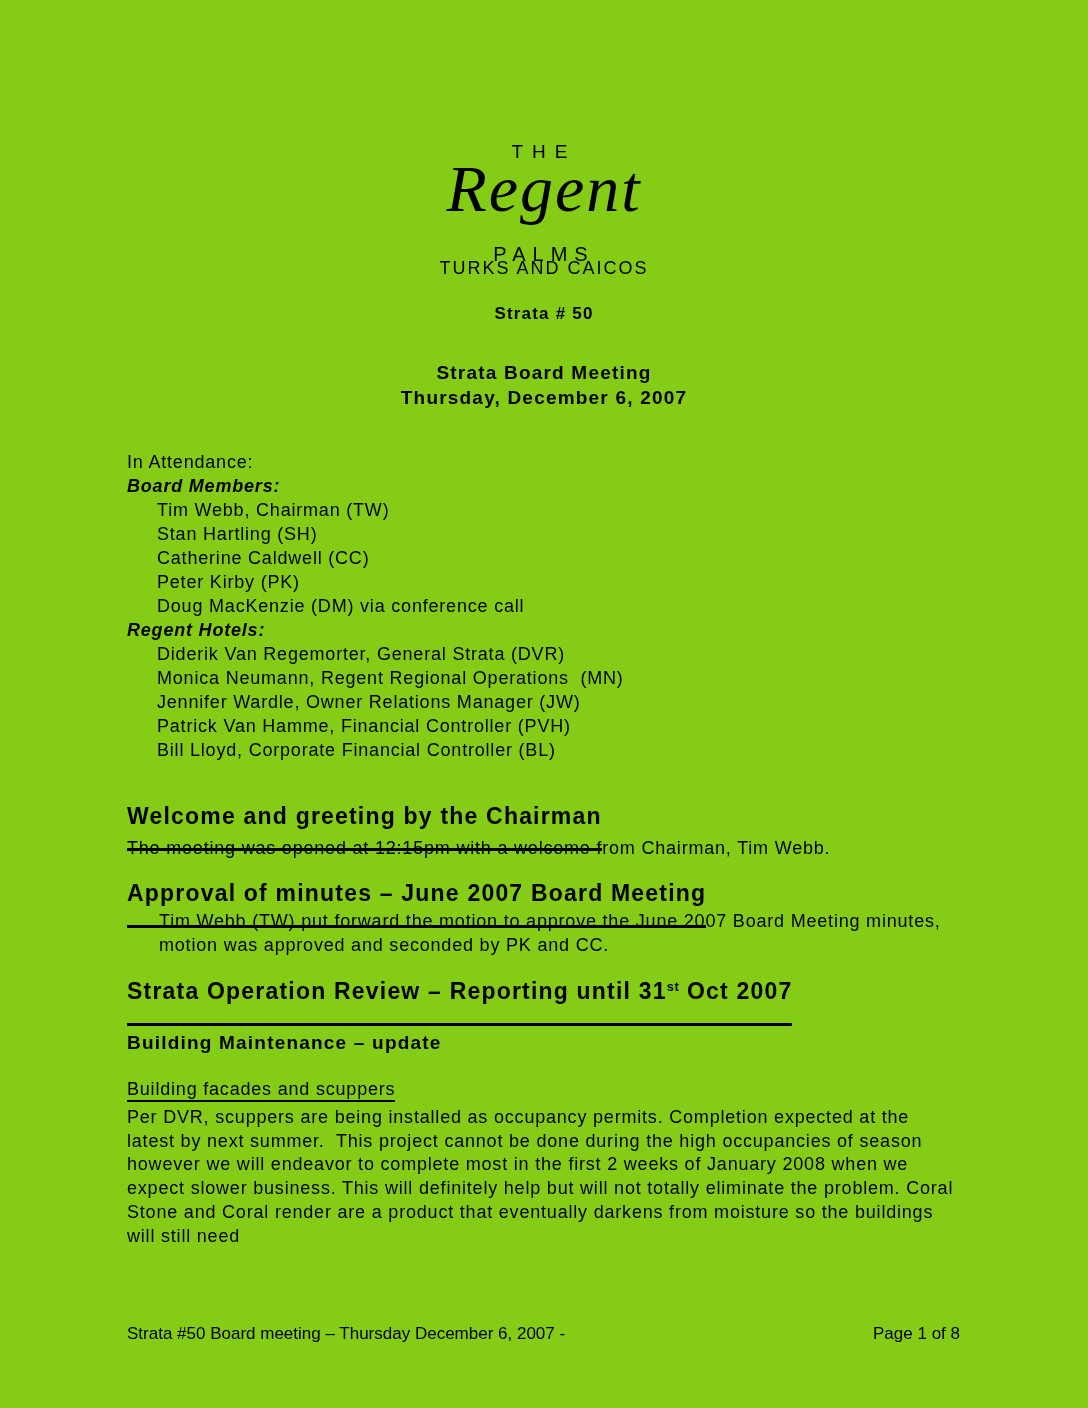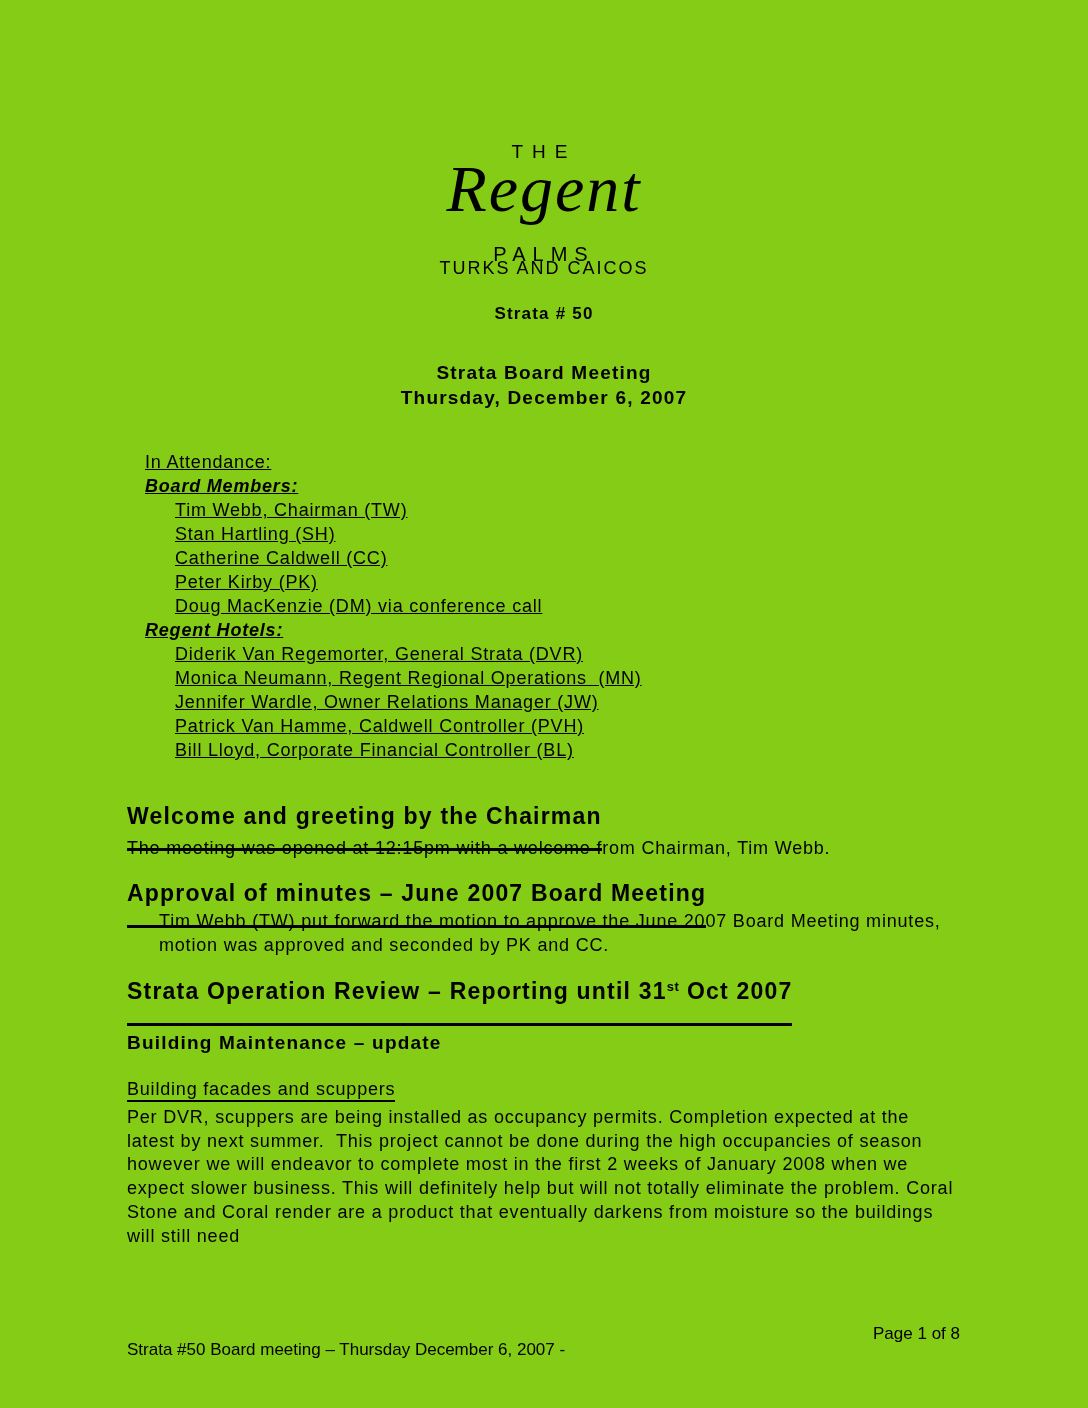--- a/index.html
+++ b/index.html
@@ -27,21 +27,21 @@
     letter-spacing:2px;
   }
   .logo-palms { top:243px; font-size:20px; letter-spacing:7px; }
   .logo-location { top:258px; font-size:18px; letter-spacing:2px; }
 
   
   .title-strata { top:304px; font-size:17px; font-weight:bold; letter-spacing:1.2px; }
   .title-meeting { top:360px; font-size:19px; font-weight:bold; letter-spacing:1.2px; line-height:25px; }
 
   
-  .attendance { top:450px; left:145px; width:840px; font-size:18px; line-height:24px; letter-spacing:0.8px;text-decoration:underline; }
+  .attendance { top:450px; left:127px; width:840px; font-size:18px; line-height:24px; letter-spacing:0.8px; }
   .group-label { font-weight:bold; font-style:italic; }
   .attendee { padding-left:30px; white-space:pre-wrap; }
 
   
   .section-heading {
     font-size:23px; font-weight:bold; letter-spacing:1.2px;
     border-bottom:3px solid #000; padding-bottom:18px; white-space:nowrap;
   }
   .h-welcome { top:803px; left:127px; }
   .h-approval { top:880px; left:127px; }
@@ -53,21 +53,21 @@
 
   .body-text { font-size:18px; letter-spacing:0.8px; line-height:24px; white-space:pre-wrap; }
   .welcome-body { top:836px; left:127px; width:830px; }
   .approval-body { top:909px; left:127px; width:830px;margin-left:32px; }
 
   .h-bmaint { top:1032px; left:127px; font-size:19px; font-weight:bold; letter-spacing:1.2px; white-space:nowrap; }
   .h-facades { top:1079px; left:127px; font-size:18px; letter-spacing:0.8px; border-bottom:2px solid #000; white-space:nowrap; }
   .facades-body { top:1106px; left:127px; width:830px; line-height:23.7px; }
 
   
-  .footer-left  { top:1324px; left:127px;  font-size:17px;margin-top:16px; }
+  .footer-left  { top:1324px; left:127px;  font-size:17px; }
   .footer-right { top:1324px; right:128px; font-size:17px; }
 </style>
 </head>
 <body>
 
 <div class="page">
 
   <div class="abs centered logo-the">THE</div>
   <div class="abs centered logo-regent">Regent</div>
   <div class="abs centered logo-palms">PALMS</div>
@@ -89,21 +89,21 @@
         <div class="attendee">Catherine Caldwell (CC)</div>
         <div class="attendee">Peter Kirby (PK)</div>
         <div class="attendee">Doug MacKenzie (DM) via conference call</div>
       </div>
     <div class="group-label">Regent Hotels:</div>
     <div>
 
     <div class="attendee">Diderik Van Regemorter, General Strata (DVR)</div>
         <div class="attendee">Monica Neumann, Regent Regional Operations  (MN)</div>
         <div class="attendee">Jennifer Wardle, Owner Relations Manager (JW)</div>
-        <div class="attendee">Patrick Van Hamme, Caldwell Controller (PVH)</div>
+        <div class="attendee">Patrick Van Hamme, Financial Controller (PVH)</div>
         <div class="attendee">Bill Lloyd, Corporate Financial Controller (BL)</div>
       </div>
   </div>
 
   <div class="abs section-heading h-welcome">Welcome and greeting by the Chairman</div>
   <div class="abs body-text welcome-body">The meeting was opened at 12:15pm with a welcome from Chairman, Tim Webb.</div>
 
   <div class="abs section-heading h-approval">Approval of minutes – June 2007 Board Meeting</div>
   <div class="abs body-text approval-body">Tim Webb (TW) put forward the motion to approve the June 2007 Board Meeting minutes, motion was approved and seconded by PK and CC.</div>
 

